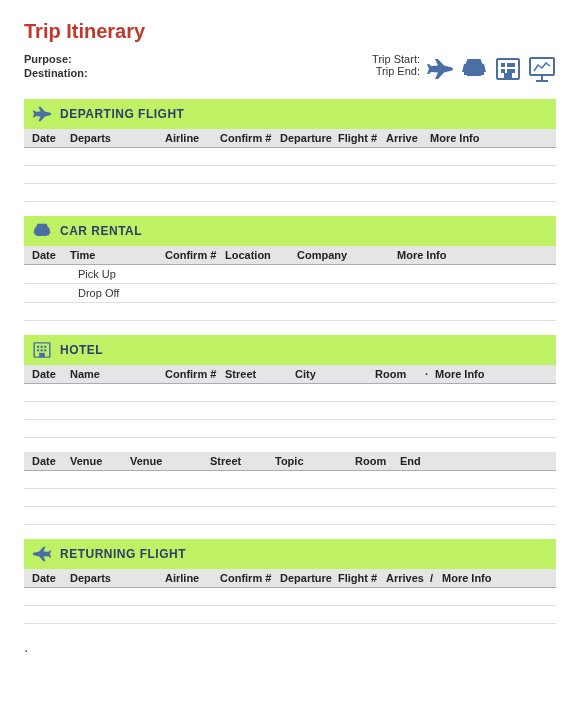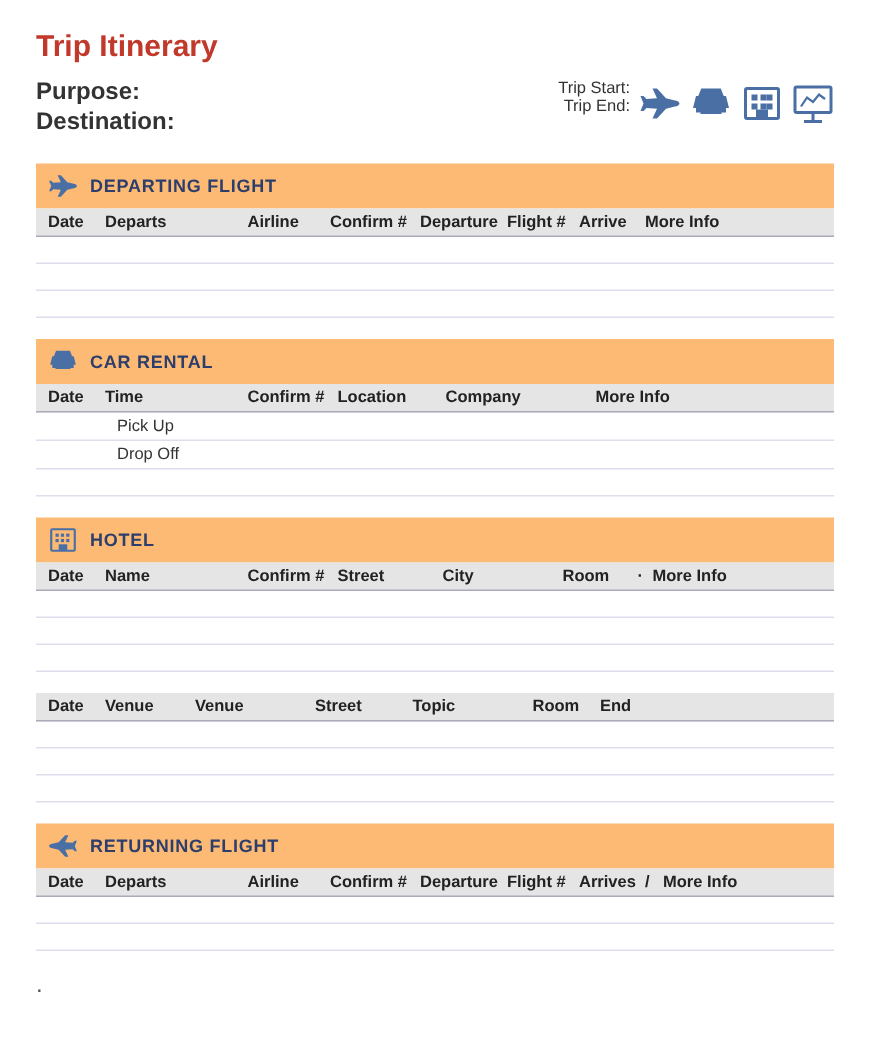--- a/index.html
+++ b/index.html
@@ -23,38 +23,38 @@
     .top-info {
       display: flex;
       justify-content: space-between;
       align-items: flex-start;
       margin-bottom: 16px;
     }
 
     .top-info-left {
       display: flex;
       flex-direction: column;
-      font-size: 16px;
+      font-size: 11px;
       color: #333;
     }
     .top-info-left span { margin-bottom: 2px; }
     .top-info-left .label { font-weight: bold; }
     .icon-group {
       display: flex;
       align-items: center;
       gap: 6px;
       margin-top: 2px;
     }
 
     .section {
       margin-bottom: 14px;
     }
 
     .section-header {
-      background: #fdba74;
+      background: #bef264;
       display: flex;
       align-items: center;
       padding: 5px 8px;
       font-size: 12px;
       font-weight: bold;
       color: #2c3e6b;
       letter-spacing: 0.5px;
       text-transform: uppercase;
       gap: 8px;
     }

